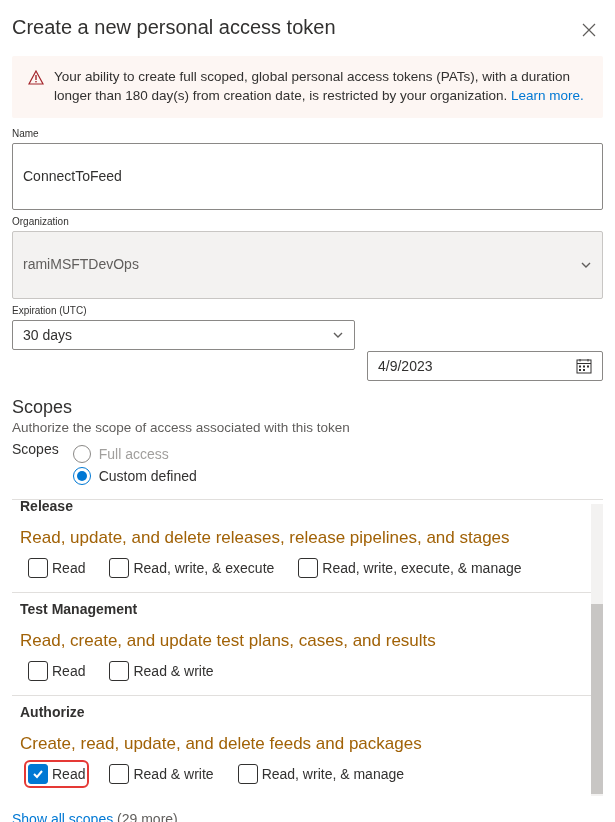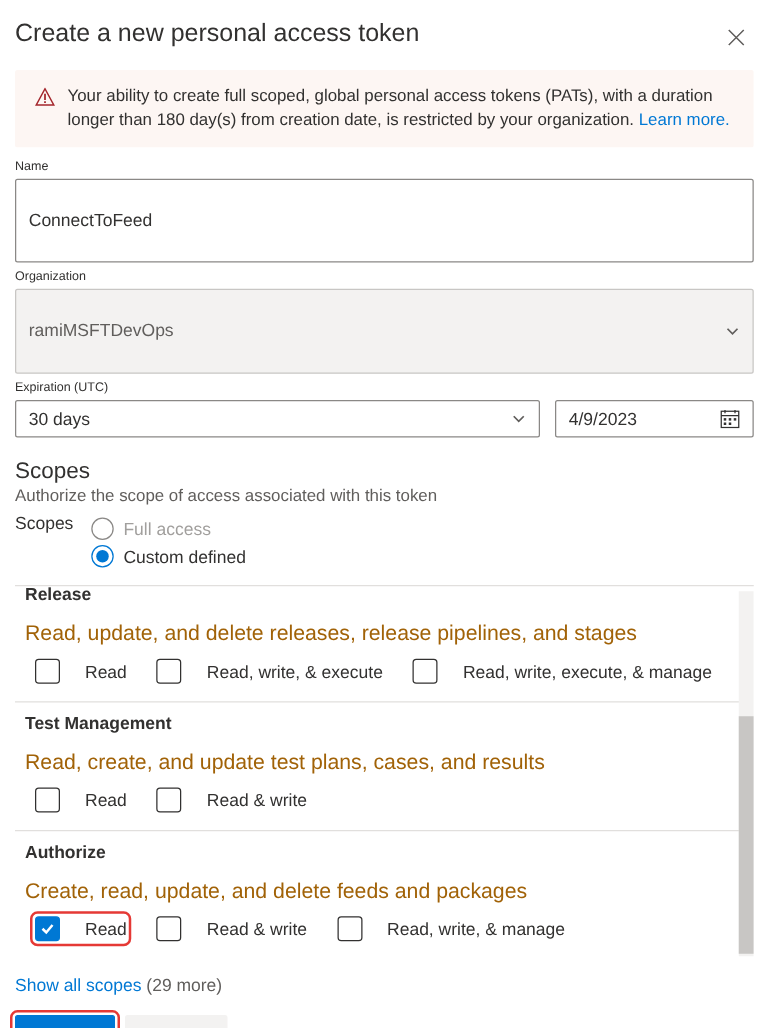--- a/index.html
+++ b/index.html
@@ -9,39 +9,39 @@
   .title { font-size: 20px; font-weight: 400; color: #323130; }
   .close { width: 28px; height: 28px; display: flex; align-items: center; justify-content: center; cursor: pointer; color: #605e5c; }
   .banner { background: #fdf6f3; border-left: 2px solid transparent; padding: 12px 14px; display: flex; gap: 10px; font-size: 13.5px; line-height: 1.4; color: #323130; margin: 2px 0 10px 0; border-radius: 2px; }
   .banner svg { flex: 0 0 16px; margin-top: 2px; }
   .banner a { color: #0078d4; text-decoration: none; }
   .field-label { font-size: 10px; color: #323130; margin: 6px 0 4px 0; }
   .text-input, .select-input { width: 100%; padding: 23px 10px; font-size: 14px; border: 1px solid #8a8886; border-radius: 2px; background: #fff; color: #323130; line-height: 1.4; }
   .select-input { display: flex; justify-content: space-between; align-items: center; background: #f3f2f1; color: #605e5c; border-color: #c8c6c4; }
   .row { display: flex; gap: 12px; }
   .row .col1 { flex: 1; }
-  .row .col2 { width: 159px; }
+  .row .col2 { width: 236px; margin-top: 31px; }
   .expiration-select { display: flex; justify-content: space-between; align-items: center; border: 1px solid #8a8886; border-radius: 2px; padding: 6px 10px; font-size: 14px; background: #fff; }
   .date-input { display: flex; justify-content: space-between; align-items: center; border: 1px solid #8a8886; border-radius: 2px; padding: 6px 10px; font-size: 14px; background: #fff; }
   .section-head { font-size: 18px; margin: 16px 0 2px 0; }
   .section-sub { font-size: 13.5px; color: #605e5c; margin-bottom: 6px; }
   .radio-row { display: flex; align-items: center; gap: 8px; margin: 4px 0; font-size: 14px; }
   .radio-label-inline { font-size: 14px; color: #323130; padding-right: 4px; }
   .radio-circle { width: 18px; height: 18px; border-radius: 50%; border: 1px solid #8a8886; display: inline-flex; align-items: center; justify-content: center; }
   .radio-circle.selected { border-color: #0078d4; border-width: 1px; }
   .radio-dot { width: 10px; height: 10px; border-radius: 50%; background: #0078d4; }
   .radio-text { color: #323130; }
   .radio-text.disabled { color: #a19f9d; }
   .scope-scroll { position: relative; border-top: 1px solid #e1dfdd; margin-top: 10px; padding-right: 10px; height: 300px; overflow: hidden; }
   .scope-block { padding: 8px 0 14px 8px; border-bottom: 1px solid #e1dfdd; }
   .scope-block.trunc-top .scope-title{ margin-top: -10px; }
   .scope-title { font-size: 14px; font-weight: 600; color: #323130; }
   .scope-desc { font-size: 17px; color: #a16207; margin: 14px 0 10px 0; }
   .check-row { display: flex; flex-wrap: wrap; gap: 24px; padding-left: 8px; }
-  .check-item { display: flex; align-items: center; gap: 20px; font-size: 14px; }
+  .check-item { display: flex; align-items: center; gap: 4px; font-size: 14px; }
   .checkbox { width: 20px; height: 20px; border: 1px solid #323130; border-radius: 3px; display: inline-flex; align-items: center; justify-content: center; background: #fff; }
   .checkbox.checked { background: #0078d4; border-color: #0078d4; }
   .checkbox.checked svg path { stroke: #fff; }
   .scrollbar { position: absolute; right: 0; top: 4px; width: 12px; height: 292px; background: #f3f2f1; }
   .scrollthumb { position: absolute; right: 0; width: 12px; background: #c8c6c4; border-radius: 0; }
   .show-all { font-size: 14px; margin: 12px 0 0 0; }
   .show-all a { color: #0078d4; text-decoration: none; }
   .show-all span { color: #605e5c; text-align: center; }
   .buttons { display: flex; gap: 8px; margin-top: 16px; }
   .btn { padding: 7px 18px; font-size: 14px; border-radius: 2px; cursor: pointer; }

